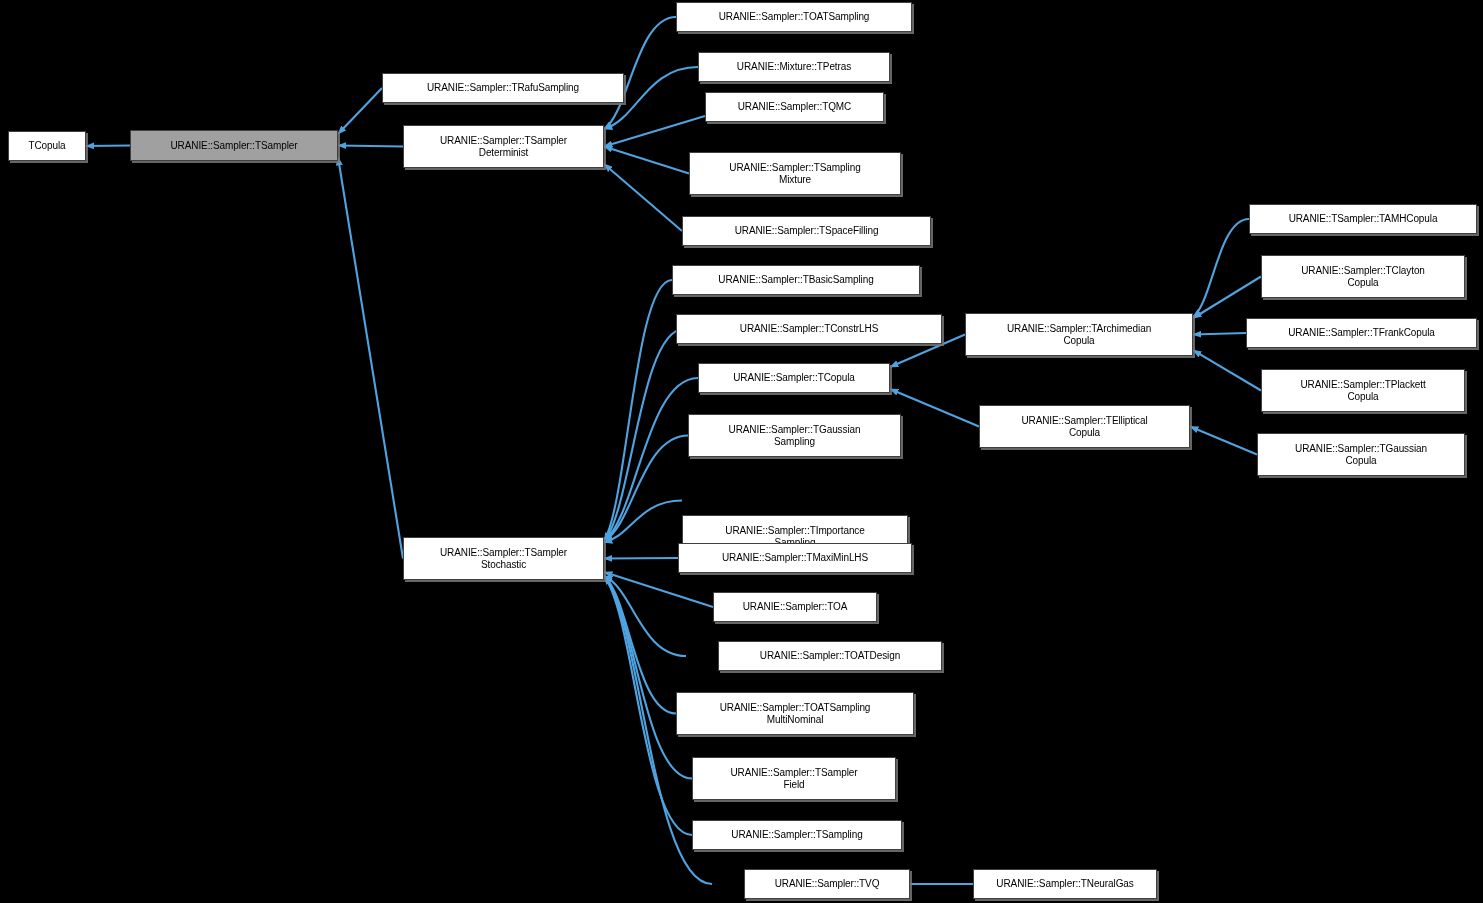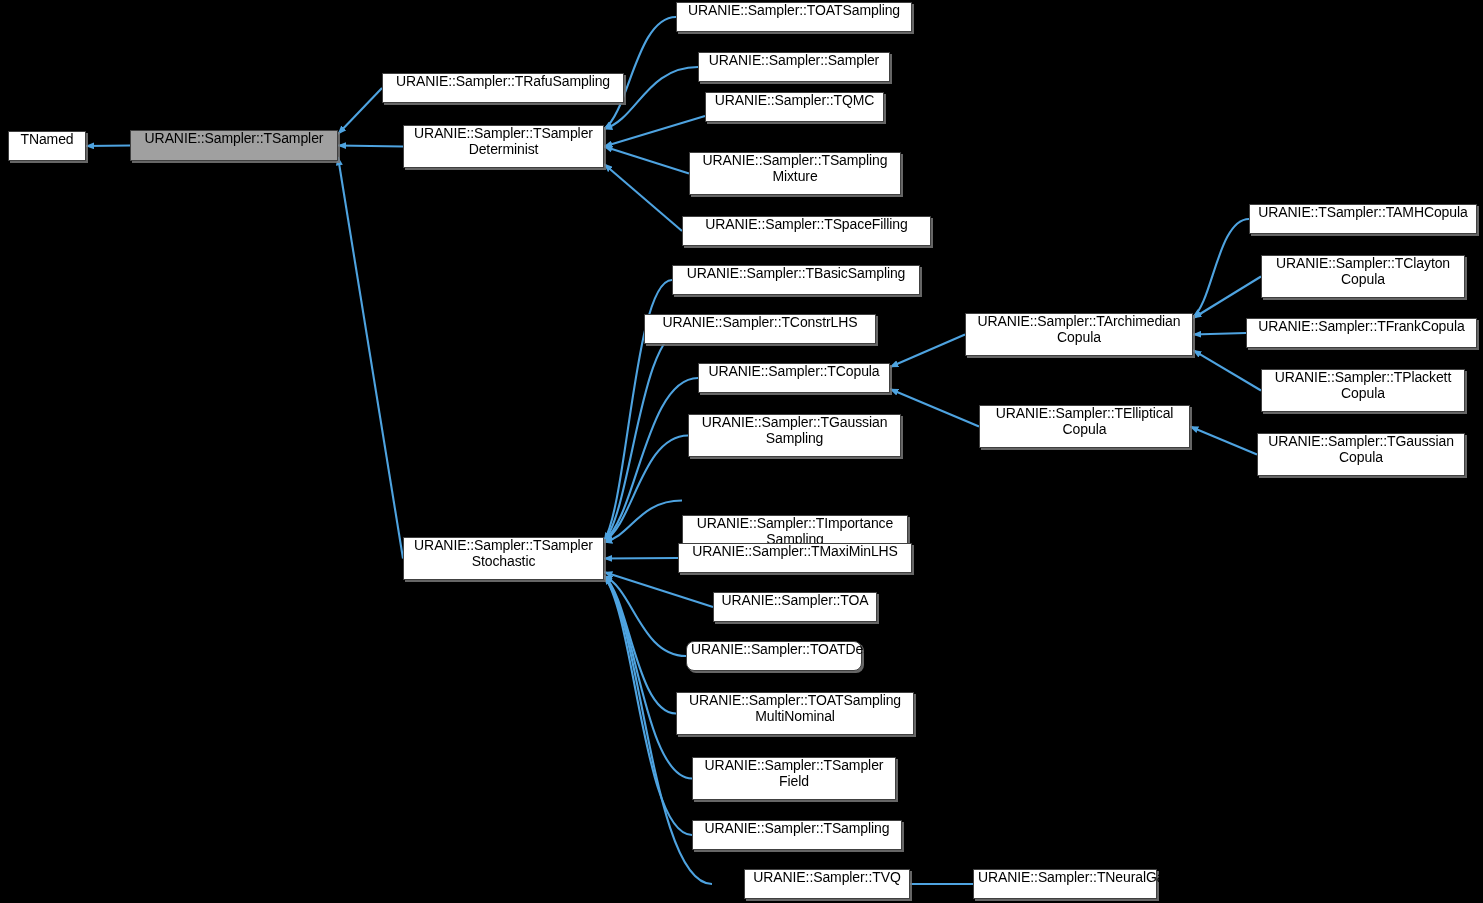--- a/index.html
+++ b/index.html
@@ -24,25 +24,25 @@
     height: 903px;
     pointer-events: none;
   }
   .node {
     position: absolute;
     box-sizing: border-box;
     background: #ffffff;
     border: 1px solid #404040;
     box-shadow: 2px 2px 0 rgba(120,120,120,0.85);
     display: flex;
-    align-items: flex-start;
+    align-items: center;
     justify-content: center;
     text-align: center;
     color: #000000;
-    font-size: 14px;
+    font-size: 10px;
     line-height: 1.12;
     letter-spacing: -0.1px;
     white-space: pre-line;
     padding: 0 4px;
     z-index: 5;
   }
   .node.highlight {
     background: #a0a0a0;
     border: 1px solid #404040;
   }
@@ -87,43 +87,43 @@
         <path d="M 965 334.5 L 890 367" fill="none" stroke="#4ea3e0" stroke-width="2.1" marker-end="url(#arrowhead)"></path>
         <path d="M 979 426.5 L 890 389" fill="none" stroke="#4ea3e0" stroke-width="2.1" marker-end="url(#arrowhead)"></path>
         <path d="M 1249 219 C 1218.2 219, 1212.6 302.3, 1193 317" fill="none" stroke="#4ea3e0" stroke-width="2.1" marker-end="url(#arrowhead)"></path>
         <path d="M 1261 276.5 L 1193 318.26" fill="none" stroke="#4ea3e0" stroke-width="2.1" marker-end="url(#arrowhead)"></path>
         <path d="M 1246 333 L 1193 334.5" fill="none" stroke="#4ea3e0" stroke-width="2.1" marker-end="url(#arrowhead)"></path>
         <path d="M 1261 390.5 L 1193 350.18" fill="none" stroke="#4ea3e0" stroke-width="2.1" marker-end="url(#arrowhead)"></path>
         <path d="M 1257 454.5 L 1190 426.5" fill="none" stroke="#4ea3e0" stroke-width="2.1" marker-end="url(#arrowhead)"></path>
       </g>
   </svg>
   <div id="nodes">
-      <div class="node" style="left: 8px; top: 131px; width: 78px; height: 30px;"><span class="label">TNamed</span></div>
+      <div class="node" style="left: 8px; top: 131px; width: 78px; height: 30px;"><span class="label">TCopula</span></div>
       <div class="node highlight" style="left: 130px; top: 130px; width: 208px; height: 31px;"><span class="label">URANIE::Sampler::TSampler</span></div>
       <div class="node" style="left: 382px; top: 73px; width: 242px; height: 30px;"><span class="label">URANIE::Sampler::TRafuSampling</span></div>
       <div class="node" style="left: 403px; top: 125px; width: 201px; height: 43px;"><span class="label">URANIE::Sampler::TSampler
 Determinist</span></div>
       <div class="node" style="left: 676px; top: 2px; width: 236px; height: 30px;"><span class="label">URANIE::Sampler::TOATSampling</span></div>
-      <div class="node" style="left: 698px; top: 52px; width: 192px; height: 30px;"><span class="label">URANIE::Sampler::Sampler</span></div>
+      <div class="node" style="left: 698px; top: 52px; width: 192px; height: 30px;"><span class="label">URANIE::Mixture::TPetras</span></div>
       <div class="node" style="left: 705px; top: 92px; width: 179px; height: 30px;"><span class="label">URANIE::Sampler::TQMC</span></div>
       <div class="node" style="left: 689px; top: 152px; width: 212px; height: 43px;"><span class="label">URANIE::Sampler::TSampling
 Mixture</span></div>
       <div class="node" style="left: 682px; top: 216px; width: 249px; height: 30px;"><span class="label">URANIE::Sampler::TSpaceFilling</span></div>
       <div class="node" style="left: 672px; top: 265px; width: 248px; height: 30px;"><span class="label">URANIE::Sampler::TBasicSampling</span></div>
-      <div class="node" style="left: 644px; top: 314px; width: 232px; height: 30px;"><span class="label">URANIE::Sampler::TConstrLHS</span></div>
+      <div class="node" style="left: 676px; top: 314px; width: 266px; height: 30px;"><span class="label">URANIE::Sampler::TConstrLHS</span></div>
       <div class="node" style="left: 698px; top: 363px; width: 192px; height: 30px;"><span class="label">URANIE::Sampler::TCopula</span></div>
       <div class="node" style="left: 688px; top: 414px; width: 213px; height: 43px;"><span class="label">URANIE::Sampler::TGaussian
 Sampling</span></div>
       <div class="node" style="left: 682px; top: 479px; width: 226px; height: 43px; margin-top: 36px;"><span class="label">URANIE::Sampler::TImportance
 Sampling</span></div>
       <div class="node" style="left: 403px; top: 537px; width: 201px; height: 43px;"><span class="label">URANIE::Sampler::TSampler
 Stochastic</span></div>
       <div class="node" style="left: 678px; top: 543px; width: 234px; height: 30px;"><span class="label">URANIE::Sampler::TMaxiMinLHS</span></div>
       <div class="node" style="left: 713px; top: 592px; width: 164px; height: 30px;"><span class="label">URANIE::Sampler::TOA</span></div>
-      <div class="node" style="left: 686px; top: 641px; width: 176px; height: 30px; border-radius: 8px;"><span class="label">URANIE::Sampler::TOATDesign</span></div>
+      <div class="node" style="left: 718px; top: 641px; width: 224px; height: 30px;"><span class="label">URANIE::Sampler::TOATDesign</span></div>
       <div class="node" style="left: 676px; top: 692px; width: 238px; height: 43px;"><span class="label">URANIE::Sampler::TOATSampling
 MultiNominal</span></div>
       <div class="node" style="left: 692px; top: 757px; width: 204px; height: 43px;"><span class="label">URANIE::Sampler::TSampler
 Field</span></div>
       <div class="node" style="left: 692px; top: 820px; width: 210px; height: 30px;"><span class="label">URANIE::Sampler::TSampling</span></div>
       <div class="node" style="left: 712px; top: 869px; width: 166px; height: 30px; margin-left: 32px;"><span class="label">URANIE::Sampler::TVQ</span></div>
       <div class="node" style="left: 973px; top: 869px; width: 184px; height: 30px;"><span class="label">URANIE::Sampler::TNeuralGas</span></div>
       <div class="node" style="left: 965px; top: 313px; width: 228px; height: 43px;"><span class="label">URANIE::Sampler::TArchimedian
 Copula</span></div>
       <div class="node" style="left: 979px; top: 405px; width: 211px; height: 43px;"><span class="label">URANIE::Sampler::TElliptical

